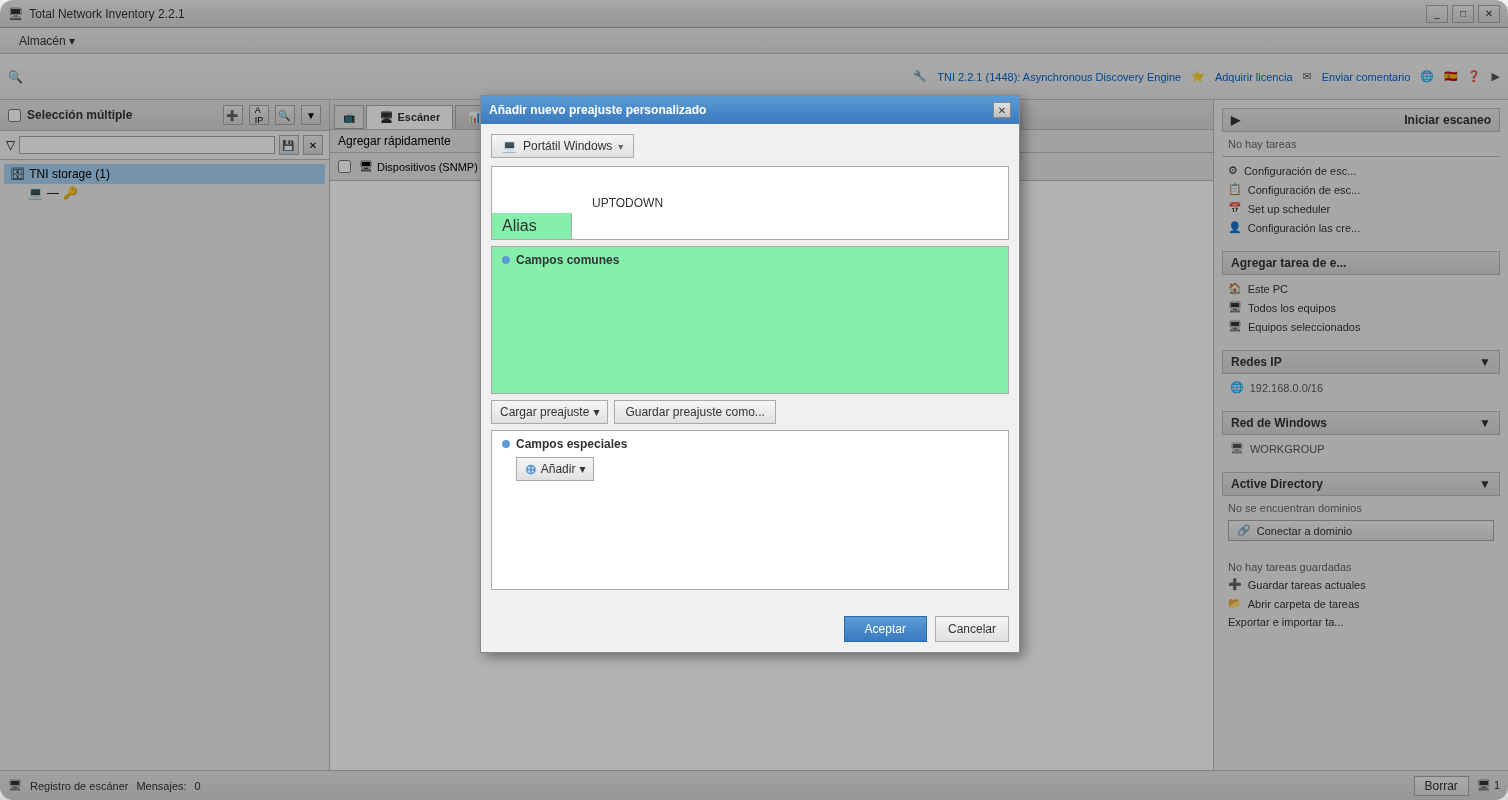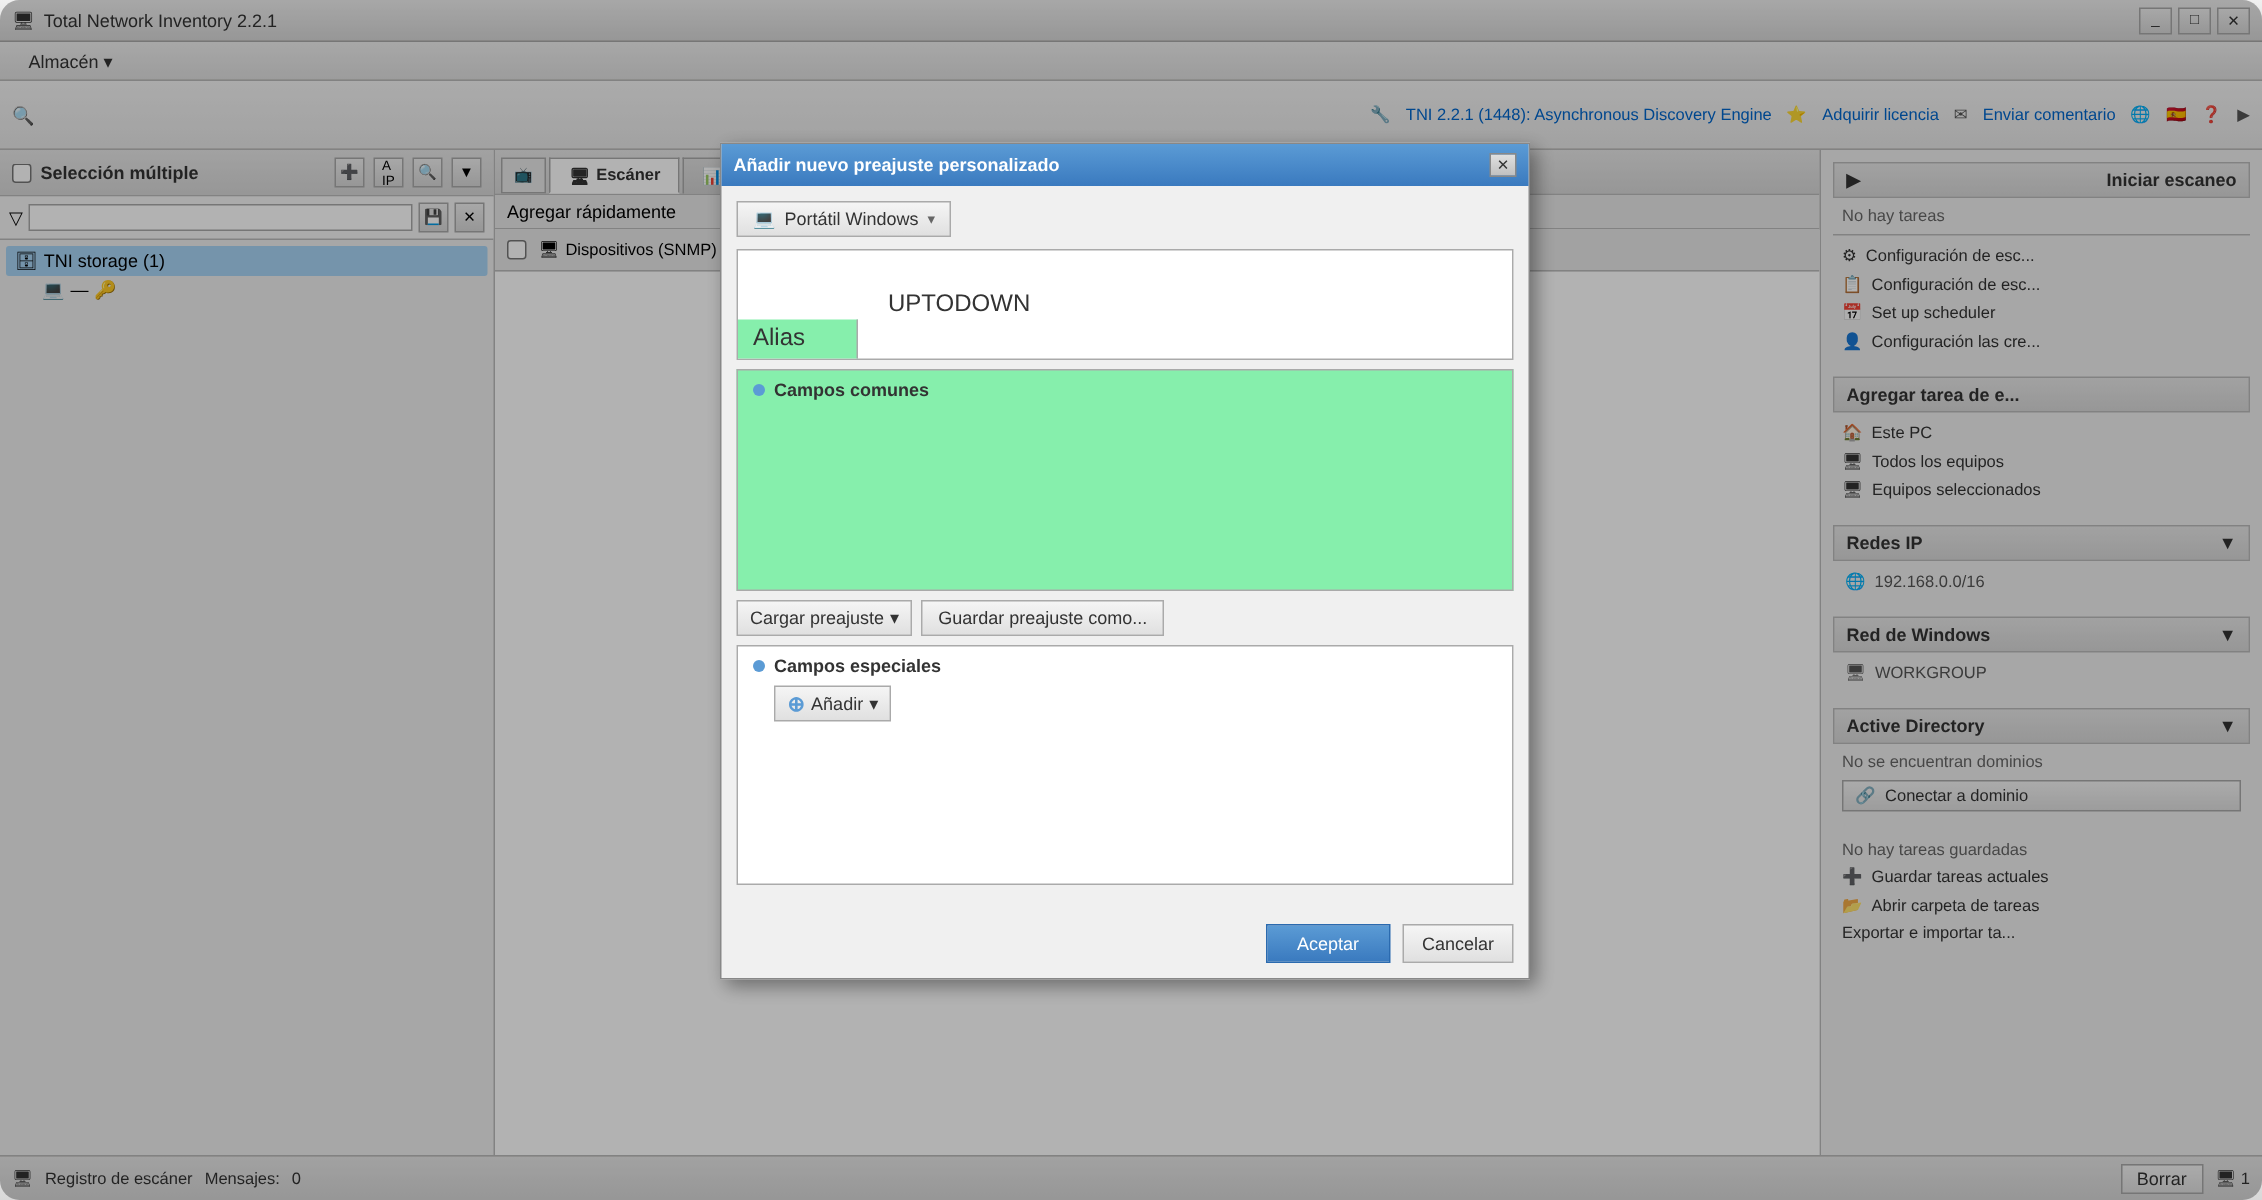--- a/index.html
+++ b/index.html
@@ -288,21 +288,21 @@
       padding: 4px 10px;
       background: #86efac;
       border-right: 1px solid #aaa;
       font-size: 16px;
       color: #333;
       min-width: 80px;
       margin-top: 46px;
     }
     .alias-value {
       padding: 4px 20px;
-      font-size: 16px;
+      font-size: 12px;
       color: #333;
       flex: 1;
     }
     .campos-section {
       border: 1px solid #aaa;
       background: #86efac;
       margin-bottom: 6px;
     }
     .campos-header {
       padding: 6px 10px;

